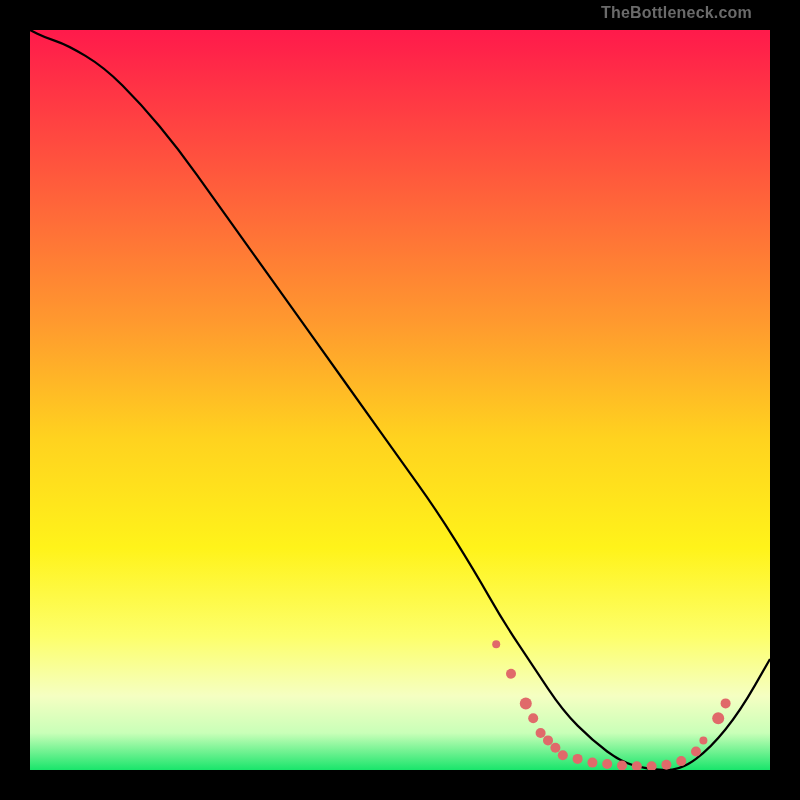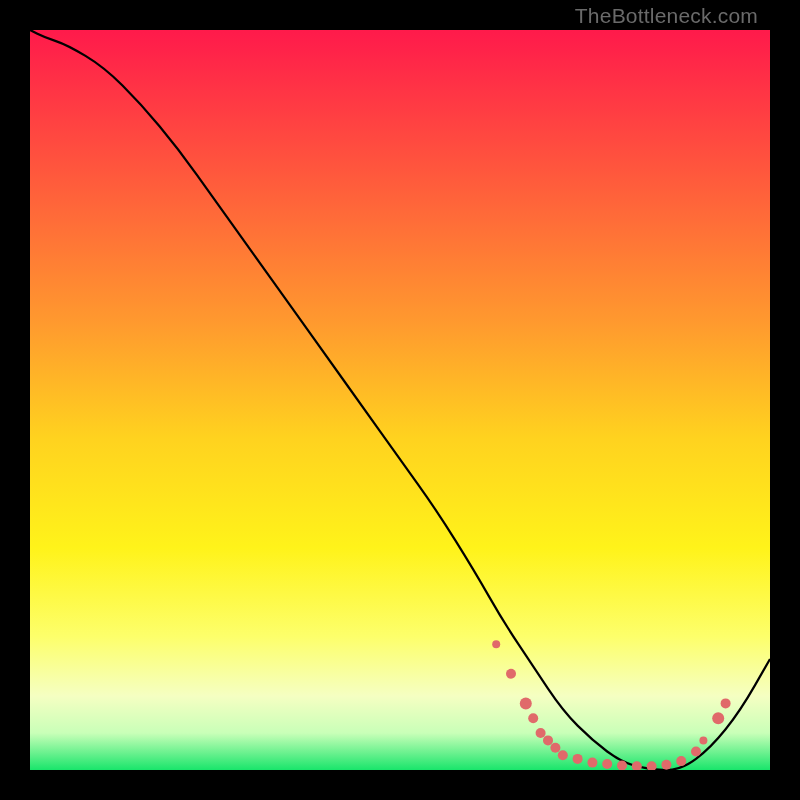--- a/index.html
+++ b/index.html
@@ -21,24 +21,24 @@
     position: absolute;
     left: 30px;
     top: 30px;
     width: 740px;
     height: 740px;
     overflow: hidden;
   }
   .watermark {
     position: absolute;
     top: 4px;
-    right: 42px;
+    right: 48px;
     color: #6a6a6a;
-    font-size: 21px;
-    font-weight: 400;
+    font-size: 16px;
+    font-weight: 700;
     letter-spacing: 0.2px;
     user-select: none;
   }
 </style>
 </head>
 <body>
 
 <div class="frame">
   <div class="watermark">TheBottleneck.com</div>
 

